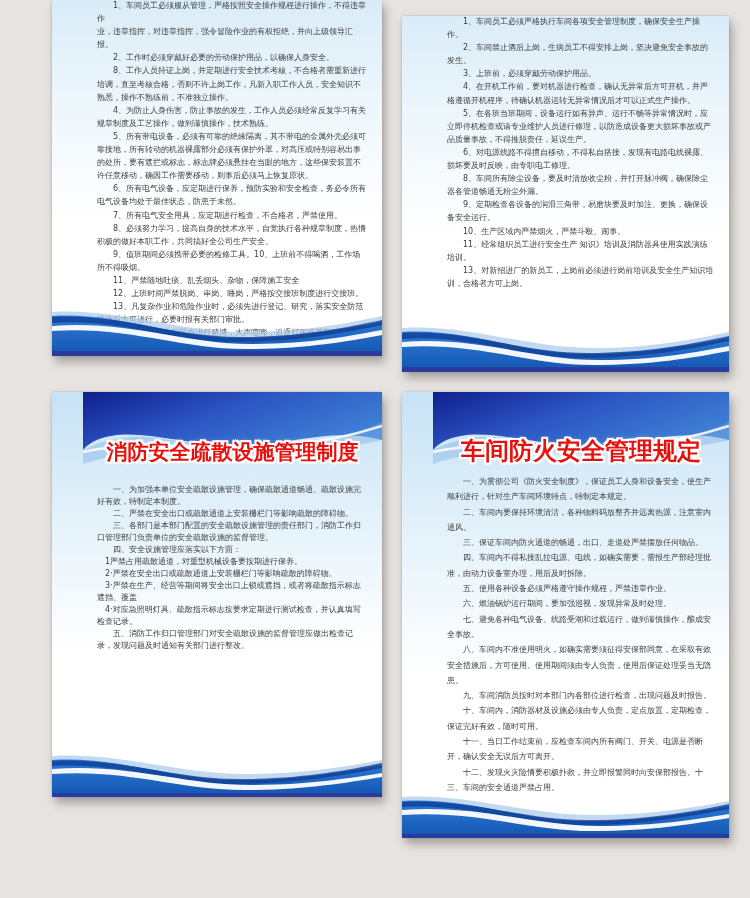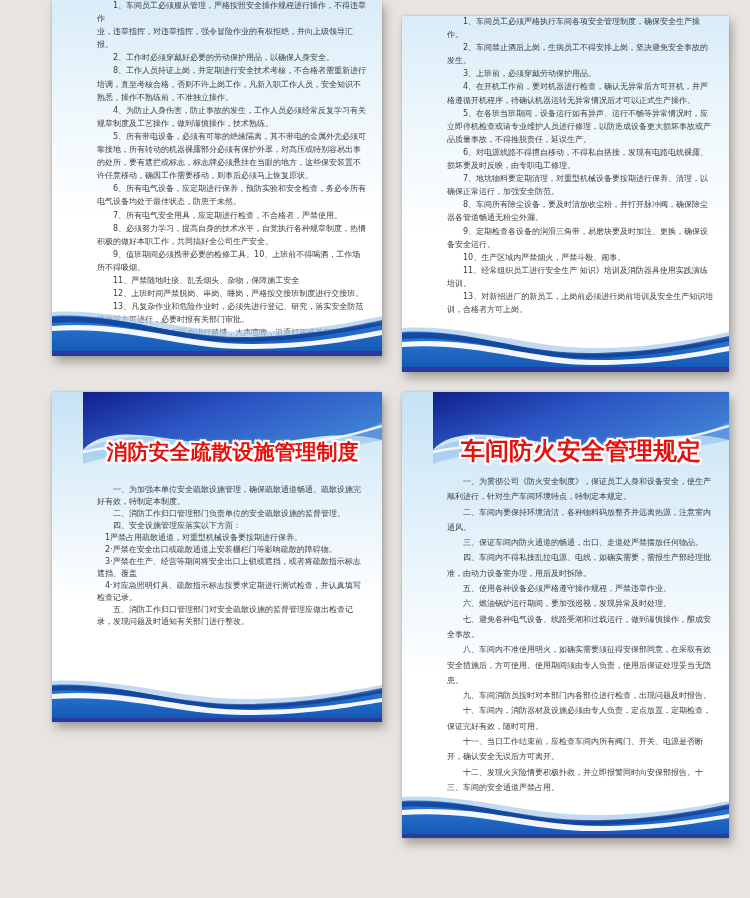--- a/index.html
+++ b/index.html
@@ -10,21 +10,21 @@
   }
   .poster{
     position:absolute;background:#fff;overflow:hidden;
     box-shadow:3px 6px 9px rgba(100,95,88,.5), 0 0 2px rgba(0,0,0,.2);
     padding-left:31px;
   }
   #poster-tl{left:52px;top:0;width:299px;height:356px;
     background:linear-gradient(180deg,#d9ecf8 0%,#eef7fc 30%,#ffffff 62%);}
   #poster-tr{left:402px;top:0;width:296px;height:356px;
     background:linear-gradient(180deg,#d9ecf8 0%,#eef7fc 30%,#ffffff 62%);margin-top:16px;}
-  #poster-bl{left:52px;top:392px;width:299px;height:330px;
+  #poster-bl{left:52px;top:392px;width:299px;height:405px;
     background:linear-gradient(180deg,#c6e2f5 0%,#e6f3fb 34%,#ffffff 64%);}
   #poster-br{left:402px;top:392px;width:296px;height:446px;
     background:linear-gradient(180deg,#c6e2f5 0%,#e6f3fb 34%,#ffffff 64%);}
 
   .p-body{position:relative;color:#3d3d3d;}
   .p-body p{margin:0;text-indent:2em;}
   .top-body{padding:6px 14px 0 14px;font-size:8px;line-height:13.1px;}
   .top-body p.clip{margin-top:-7px;}
   .top-body p.noindent{text-indent:0;}
   .bl-body{padding:12px 14px 0 14px;font-size:8px;line-height:12px;}
@@ -95,21 +95,20 @@
 </div>
 
 <div class="poster" id="poster-tr">
   <div class="p-body top-body">
     <p class="clip">1、车间员工必须严格执行车间各项安全管理制度，确保安全生产操作。</p>
     <p>2、车间禁止酒后上岗，生病员工不得安排上岗，坚决避免安全事故的发生。</p>
     <p>3、上班前，必须穿戴劳动保护用品。</p>
     <p>4、在开机工作前，要对机器进行检查，确认无异常后方可开机，并严格遵循开机程序，待确认机器运转无异常情况后才可以正式生产操作。</p>
     <p>5、在各班当班期间，设备运行如有异声、运行不畅等异常情况时，应立即停机检查或请专业维护人员进行修理，以防造成设备更大损坏事故或产品质量事故，不得推脱责任，延误生产。</p>
     <p>6、对电源线路不得擅自移动，不得私自搭接，发现有电路电线裸露、损坏要及时反映，由专职电工修理。</p>
-    <p>7、地坑物料要定期清理，对重型机械设备要按期进行保养、清理，以确保正常运行，加强安全防范。</p>
     <p>8、车间所有除尘设备，要及时清放收尘粉，并打开脉冲阀，确保除尘器各管道畅通无粉尘外漏。</p>
     <p>9、定期检查各设备的润滑三角带，易磨块要及时加注、更换，确保设备安全运行。</p>
     <p>10、生产区域内严禁烟火，严禁斗殴、闹事。</p>
     <p>11、经常组织员工进行安全生产 知识》培训及消防器具使用实践演练培训。</p>
     <p>13、对新招进厂的新员工，上岗前必须进行岗前培训及安全生产知识培训，合格者方可上岗。</p>
   </div>
   <div class="p-footer">
     <svg viewBox="0 0 300 52" preserveAspectRatio="none">
       <path d="M0,8 C60,4 115,28 175,28 C228,28 265,20 300,12 L300,18 C262,26 222,34 170,34 C112,34 58,12 0,16 Z" fill="#a9c9ea" opacity="0.7"></path>
       <path d="M0,12 C60,8 110,34 170,34 C220,34 260,26 300,18 L300,52 L0,52 Z" fill="url(#waveGrad)"></path>
@@ -124,21 +123,22 @@
   <div class="p-header">
     <svg viewBox="0 0 300 80" preserveAspectRatio="none">
       <path d="M0,0 L300,0 L300,48 C245,34 200,56 150,54 C100,52 60,38 28,44 C14,46 5,52 0,58 Z" fill="url(#hdrGrad)"></path>
       <path d="M0,58 C20,48 45,42 75,46 C130,54 190,58 240,48 C262,44 284,38 300,30 L300,48 C250,60 180,64 120,60 C70,57 30,62 0,72 Z" fill="#7fb2e6" opacity="0.45"></path>
       <path d="M0,60 C60,46 140,60 200,54 C245,50 275,42 300,34" fill="none" stroke="#ffffff" stroke-width="2.5" opacity="0.85"></path>
     </svg>
     <div class="p-title">消防安全疏散设施管理制度</div>
   </div>
   <div class="p-body bl-body">
     <p>一、为加强本单位安全疏散设施管理，确保疏散通道畅通、疏散设施完好有效，特制定本制度。</p>
-    <p>二、消防工作归口管理部门负责单位的安全疏散设施的监督管理。</p>
+    <p>二、严禁在安全出口或疏散通道上安装栅栏门等影响疏散的障碍物。</p>
+    <p>三、各部门是本部门配置的安全疏散设施管理的责任部门，消防工作归口管理部门负责单位的安全疏散设施的监督管理。</p>
     <p>四、安全设施管理应落实以下方面：</p>
     <p class="sub">1严禁占用疏散通道，对重型机械设备要按期进行保养。</p>
     <p class="sub">2·严禁在安全出口或疏散通道上安装栅栏门等影响疏散的障碍物。</p>
     <p class="sub">3·严禁在生产、经营等期间将安全出口上锁或遮挡，或者将疏散指示标志遮挡、覆盖</p>
     <p class="sub">4·对应急照明灯具、疏散指示标志按要求定期进行测试检查，并认真填写检查记录。</p>
     <p>五、消防工作归口管理部门对安全疏散设施的监督管理应做出检查记录，发现问题及时通知有关部门进行整改。</p>
   </div>
   <div class="p-footer">
     <svg viewBox="0 0 300 48" preserveAspectRatio="none">
       <path d="M0,7 C60,3 115,25 175,25 C228,25 265,18 300,11 L300,16 C262,23 222,30 170,30 C112,30 58,10 0,14 Z" fill="#a9c9ea" opacity="0.7"></path>

